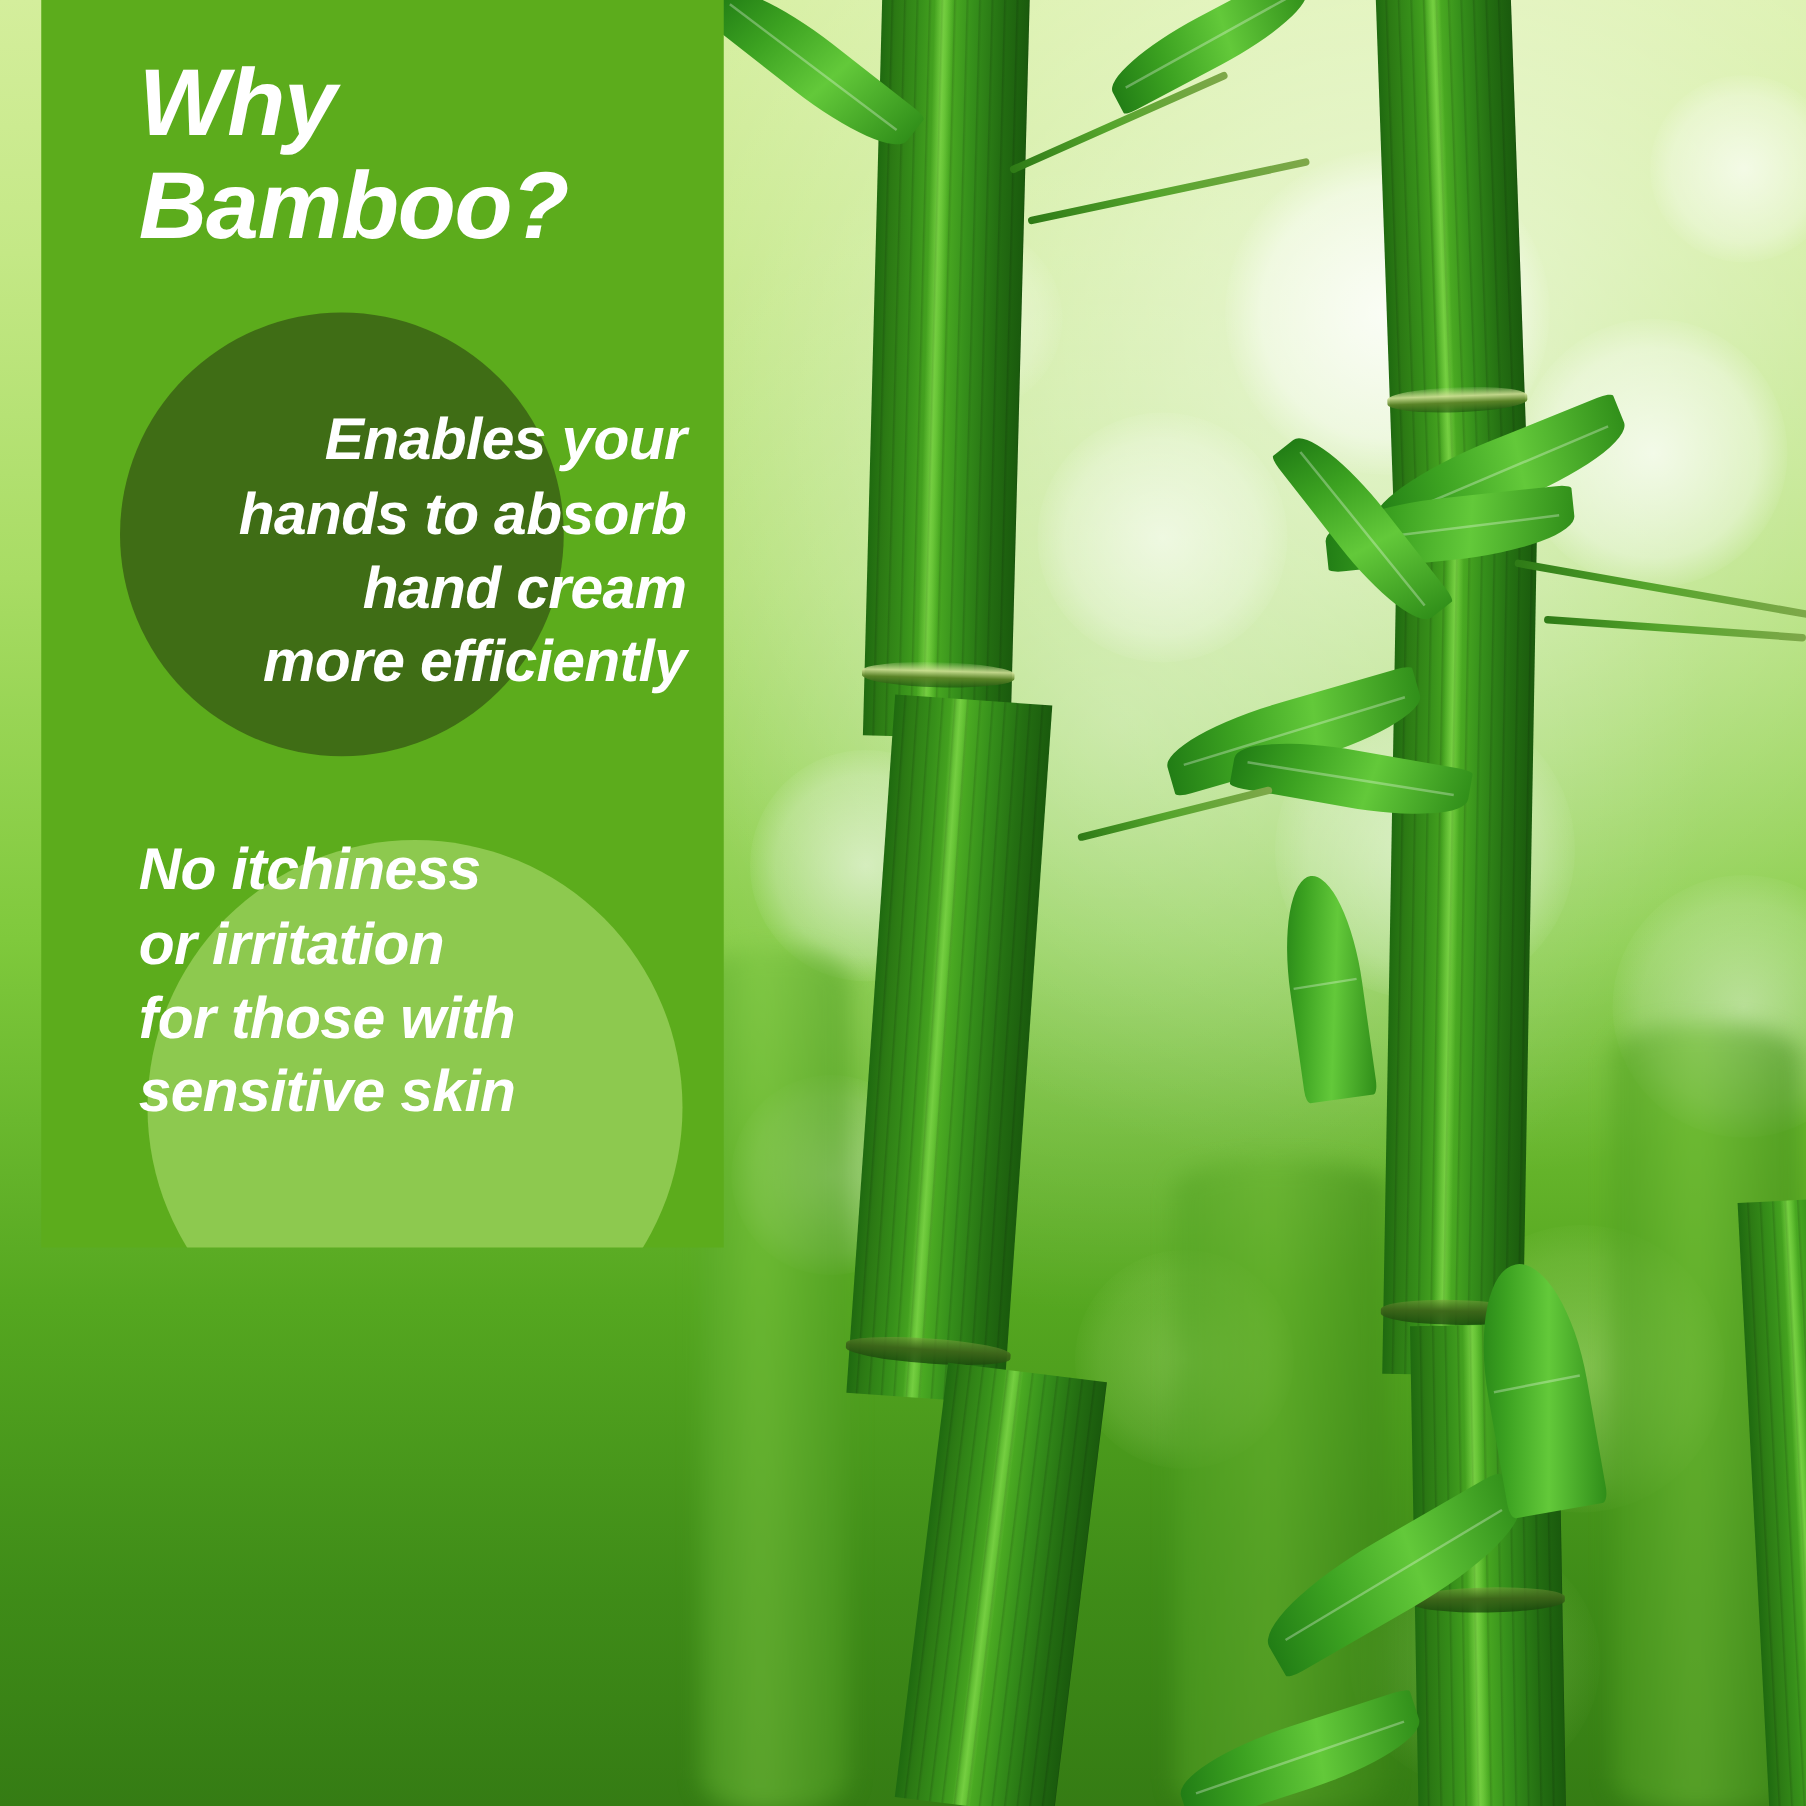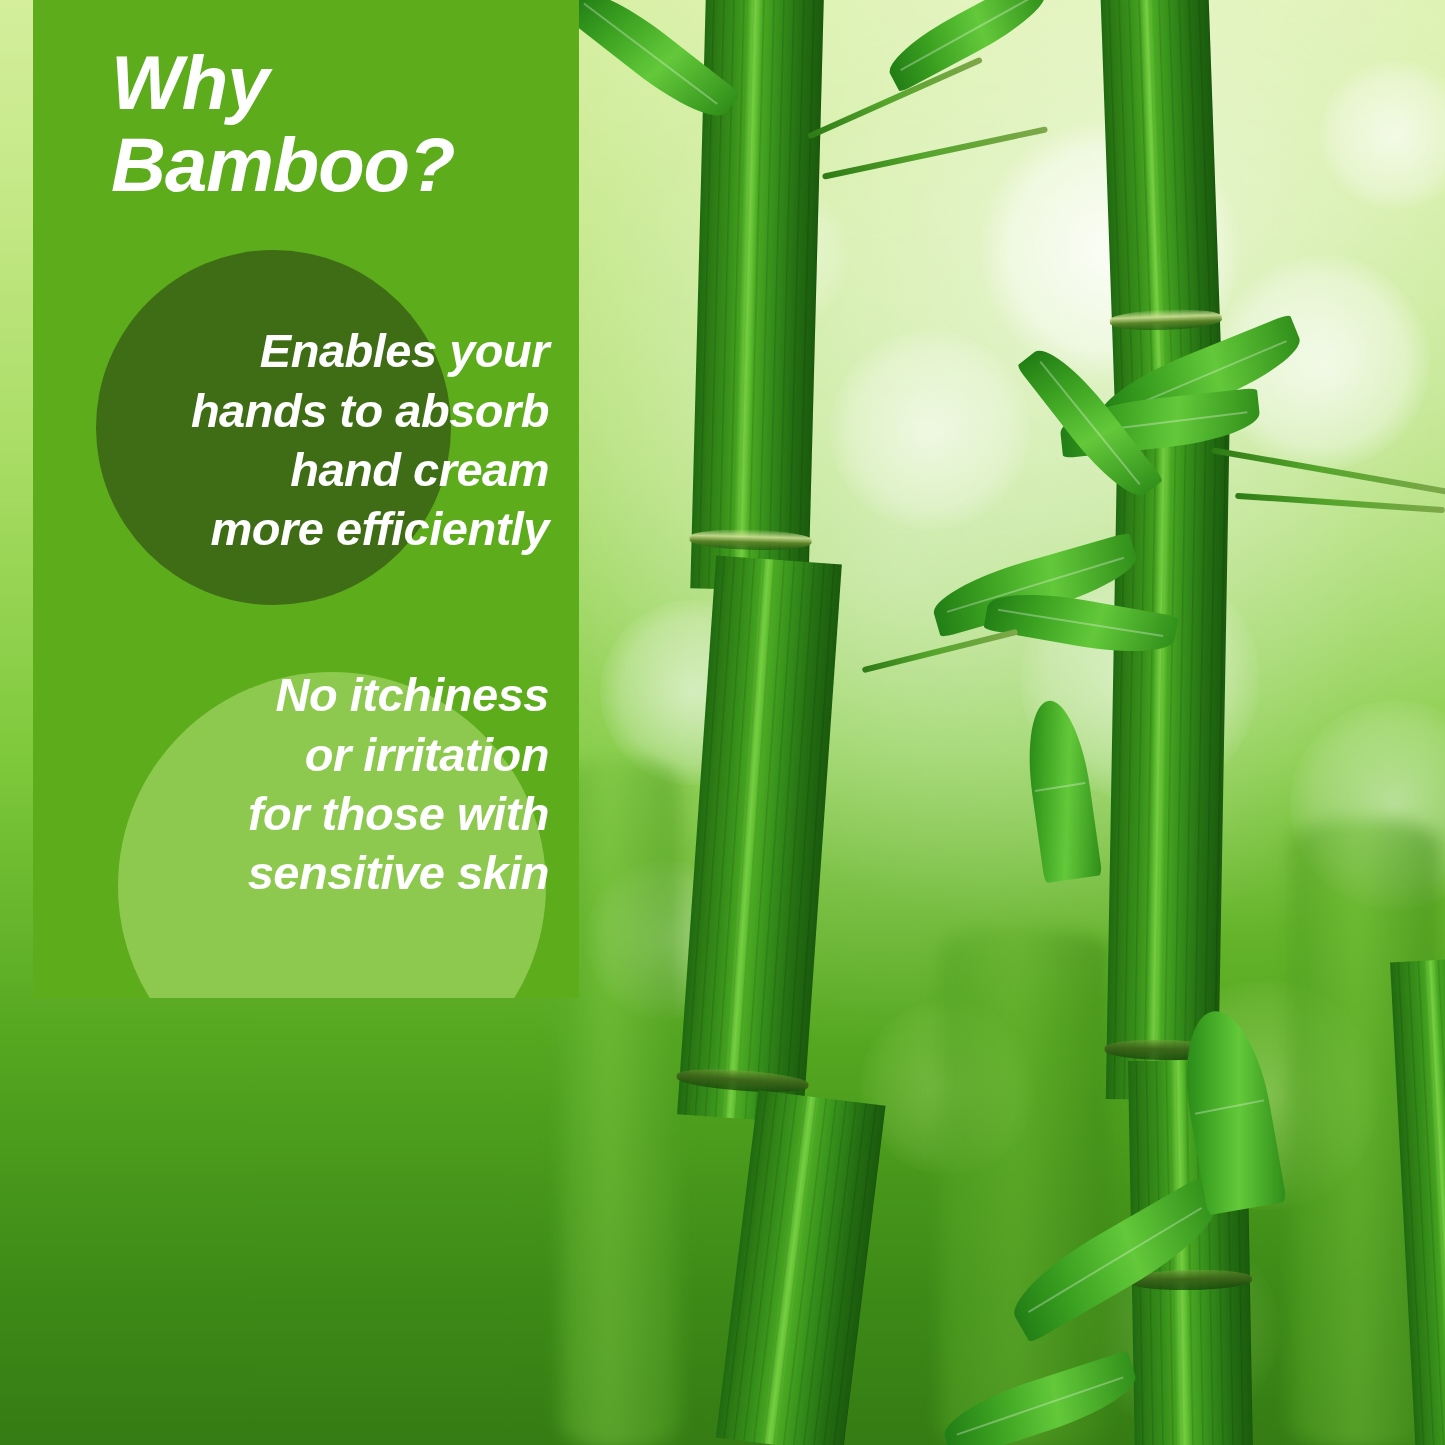--- a/index.html
+++ b/index.html
@@ -136,21 +136,21 @@
     font-weight: bold;
     font-style: italic;
     line-height: 1.26;
     letter-spacing: -0.5px;
     white-space: pre-line;
     position: relative;
   }
   .benefit + .benefit { margin-top: 48px; }
   .b1 { margin-left: 0px; }
   .b2 { margin-top: 56px; text-align: right; }
-  .b3 { margin-top: 54px; text-align: right; }
+  .b3 { margin-top: 54px; }
 </style>
 </head>
 <body>
 
 <div id="poster">
 
   <div class="photo">
     <div class="photo-bg"></div>
 
     <div class="bokeh bk1"></div>

